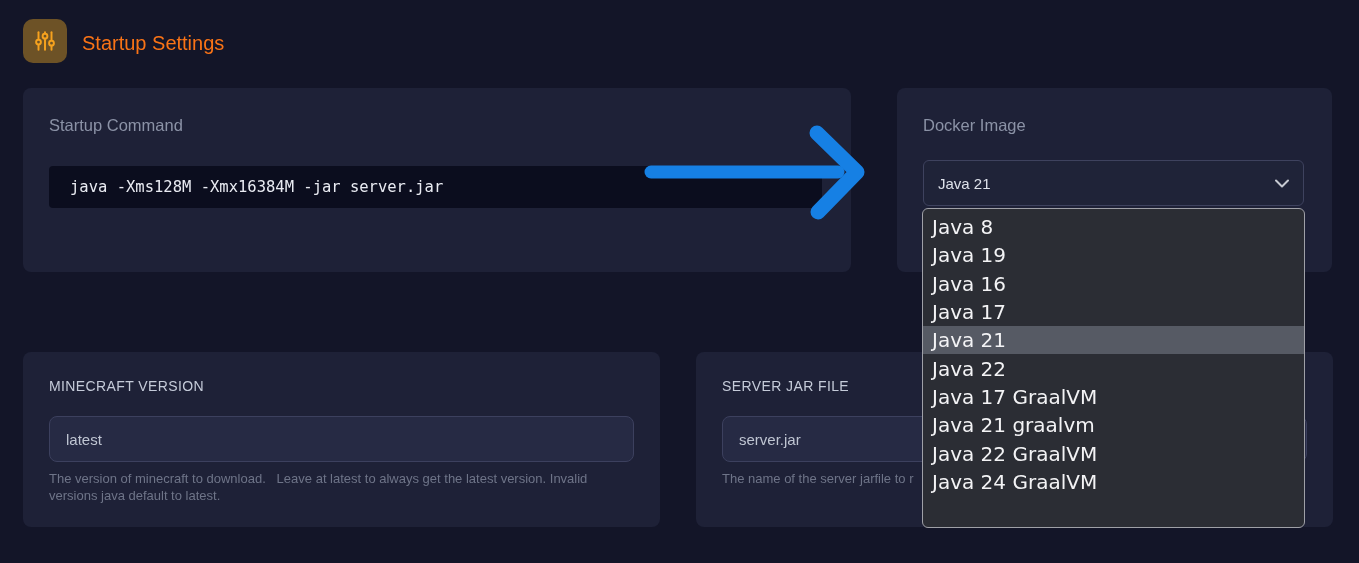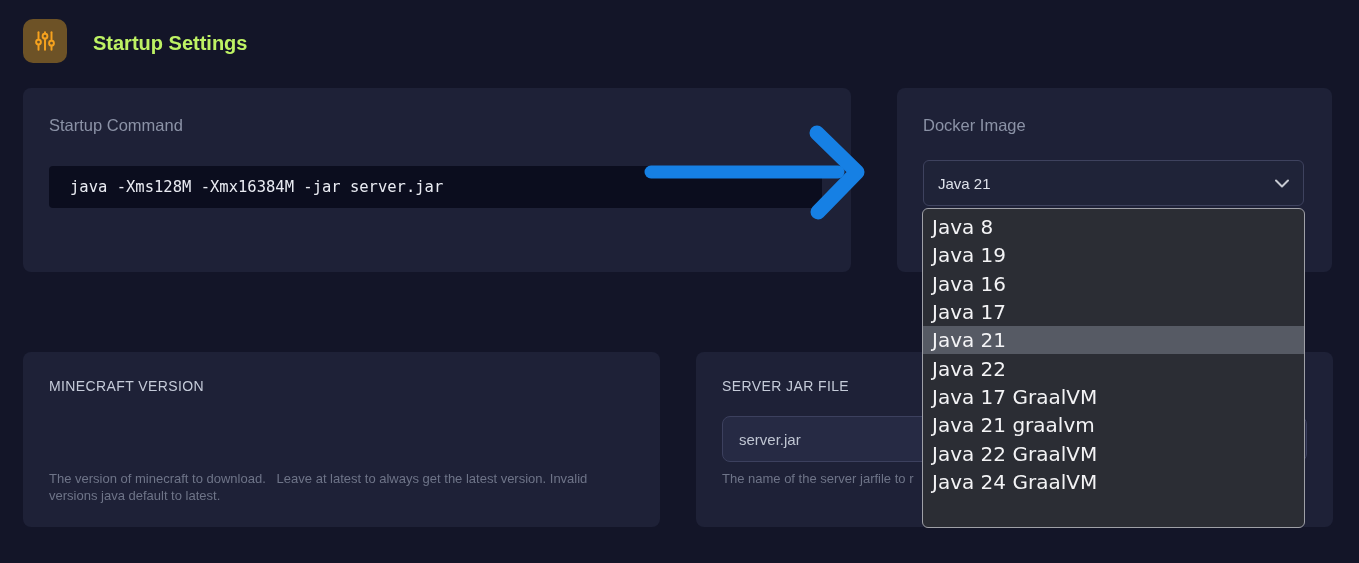--- a/index.html
+++ b/index.html
@@ -7,21 +7,21 @@
     position:relative;width:1359px;height:563px;overflow:hidden;
     background:#131528;font-family:"Liberation Sans",sans-serif;
   }
   
   .header-icon{
     position:absolute;left:23px;top:19px;width:44px;height:44px;
     border-radius:10px;background:#6d5226;
     display:flex;align-items:center;justify-content:center;
   }
   .page-title{
-    position:absolute;left:93px;top:32px;font-size:20px;color:#bef264;font-weight:bold;
+    position:absolute;left:82px;top:32px;font-size:20px;color:#f97316;
   }
   
   .card{position:absolute;background:#1e2137;border-radius:8px;}
   #card-startup{left:23px;top:88px;width:828px;height:184px;}
   #card-docker{left:897px;top:88px;width:435px;height:184px;}
   #card-var1{left:23px;top:352px;width:637px;height:175px;}
   #card-var2{left:696px;top:352px;width:637px;height:175px;}
   .card-label{
     position:absolute;left:26px;top:28px;font-size:16.5px;color:#8b92a6;
   }
@@ -107,20 +107,21 @@
         <svg width="14" height="9" viewBox="0 0 14 9" fill="none" stroke="#c6c9d1" stroke-width="2" stroke-linecap="round" stroke-linejoin="round">
           <polyline points="1,1.5 7,7.5 13,1.5"></polyline>
         </svg>
       </span>
     </div>
   </div>
 
 
   <div class="card" id="card-var1">
     <div class="var-label">MINECRAFT VERSION</div>
+    <input class="var-input" spellcheck="false" value="latest" style="">
     <div class="var-help">The version of minecraft to download.   Leave at latest to always get the latest version. Invalid versions java default to latest.</div>
   </div>
 
   <div class="card" id="card-var2">
     <div class="var-label">SERVER JAR FILE</div>
     <input class="var-input" spellcheck="false" value="server.jar" style="">
     <div class="var-help">The name of the server jarfile to r</div>
   </div>
 
   <div class="dropdown">

